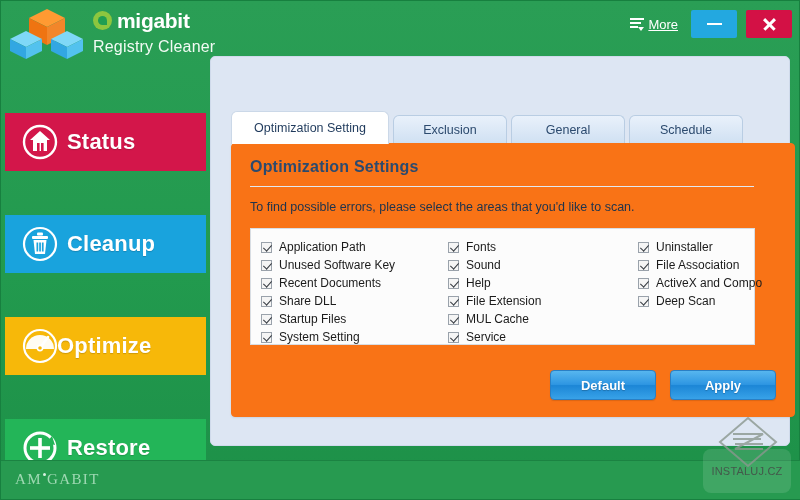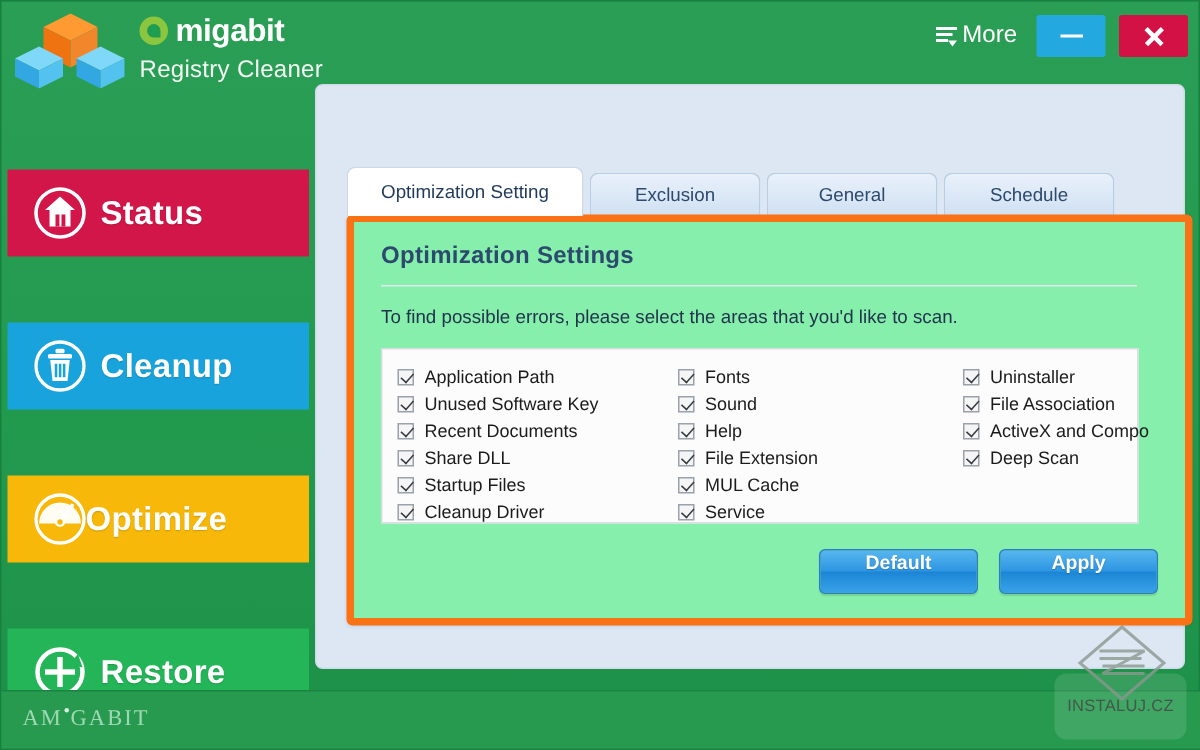--- a/index.html
+++ b/index.html
@@ -44,21 +44,21 @@
   .more-ico{width:14px;height:12px;position:relative;}
   .more-ico i{position:absolute;left:0;height:2px;background:#fff;display:block;}
   .more-ico i:nth-child(1){top:0;width:14px;}
   .more-ico i:nth-child(2){top:4px;width:11px;}
   .more-ico i:nth-child(3){top:8px;width:8px;}
   .more-ico b{
     position:absolute;right:0px;bottom:-1px;width:0;height:0;
     border-left:3.5px solid transparent;border-right:3.5px solid transparent;
     border-top:4px solid #fff;
   }
-  .more-label{color:#ffffff;font-size:16px;}
+  .more-label{color:#ffffff;font-size:13px;text-decoration:underline;}
   .win-btn{
     width:46px;height:28px;border:none;border-radius:2px;
     display:flex;align-items:center;justify-content:center;
   }
   .win-min{background:#23a8e0;}
   .win-close{background:#d31145;}
   .min-glyph{display:block;width:15px;height:2px;background:#fff;}
   .close-glyph{
     position:relative;width:15px;height:15px;display:block;
   }
@@ -99,21 +99,21 @@
     border:1px solid #b9cde3;border-bottom:none;
     border-radius:6px 6px 0 0;margin-right:4px;position:relative;
   }
   .tab.active{
     background:#ffffff;color:#1f3a5c;height:32px;line-height:32px;
     border-color:#cbd8e8;min-width:140px;z-index:3;
   }
 
   .card{
     position:absolute;left:20px;top:86px;width:564px;height:274px;
-    background:#86efac;border:5px solid #f97316;border-radius:4px;
+    background:#f97316;border:1px solid #f97316;border-radius:4px;
     box-sizing:border-box;box-shadow:0 1px 2px rgba(40,60,90,.10);
   }
   .card-title{
     position:absolute;left:18px;top:14px;font-size:16px;color:#2c4a6e;
     font-weight:bold;letter-spacing:.2px;
   }
   .card-rule{position:absolute;left:18px;top:42px;width:504px;height:1px;background:#e2e8f0;}
   .card-desc{position:absolute;left:18px;top:56px;font-size:12.5px;color:#20344c;}
 
   .checkbox-group{
@@ -137,21 +137,21 @@
     margin-left:7px;font-size:12px;color:#1b1b1b;white-space:nowrap;
     overflow:hidden;text-overflow:clip;
   }
   .cb-col.c3 .cb-text{max-width:128px;}
 
   .btn-row{position:absolute;right:18px;bottom:16px;display:flex;gap:14px;}
   .btn{
     width:104px;height:28px;border:1px solid #2a7fc4;border-radius:4px;
     background:linear-gradient(180deg,#57b6ef 0%,#2e96e2 48%,#1c86d6 52%,#38a2e8 100%);
     color:#ffffff;font-size:13px;font-weight:bold;
-    display:flex;align-items:flex-start;justify-content:center;
+    display:flex;align-items:center;justify-content:center;
     text-shadow:0 1px 1px rgba(0,0,0,.22);box-shadow:0 1px 1px rgba(0,0,0,.12);
   }
 
   
   .footer{
     position:absolute;left:0;bottom:0;width:800px;height:38px;
     background:#279a50;border-top:1px solid #1b8342;
   }
   .footer-brand{
     position:absolute;left:14px;top:10px;color:#9fd9b3;font-size:15px;
@@ -322,21 +322,21 @@
           <div class="cb-row">
             <span class="cb-box"></span>
             <span class="cb-text">Share DLL</span>
           </div>
           <div class="cb-row">
             <span class="cb-box"></span>
             <span class="cb-text">Startup Files</span>
           </div>
           <div class="cb-row">
             <span class="cb-box"></span>
-            <span class="cb-text">Cleanup Driver</span>
+            <span class="cb-text">System Setting</span>
           </div>
         </div>
 
         <div class="cb-col c2">
           <div class="cb-row">
             <span class="cb-box"></span>
             <span class="cb-text">Fonts</span>
           </div>
           <div class="cb-row">
             <span class="cb-box"></span>

